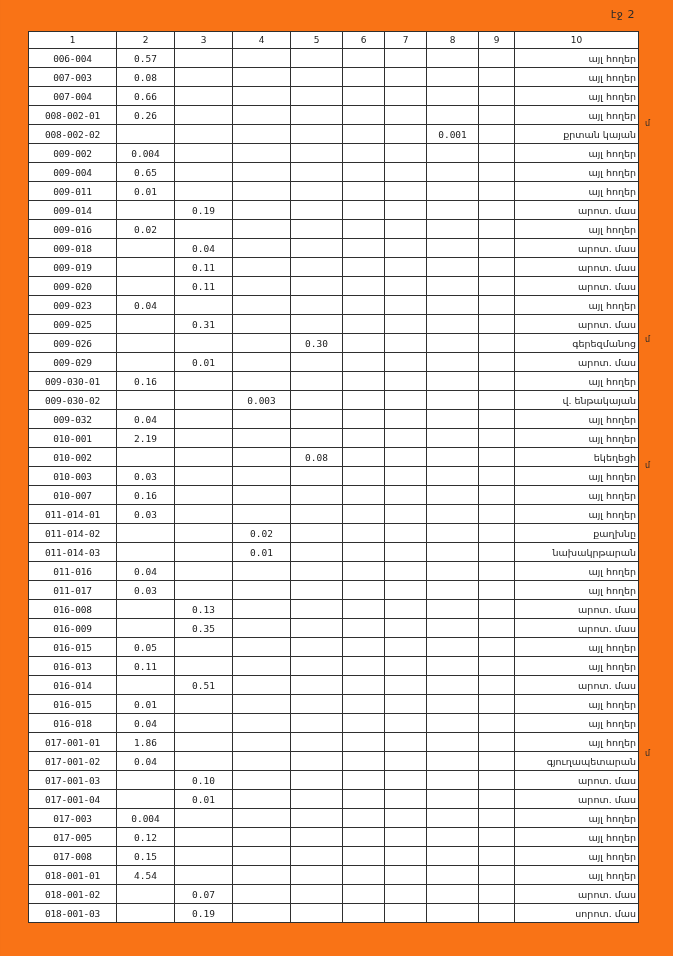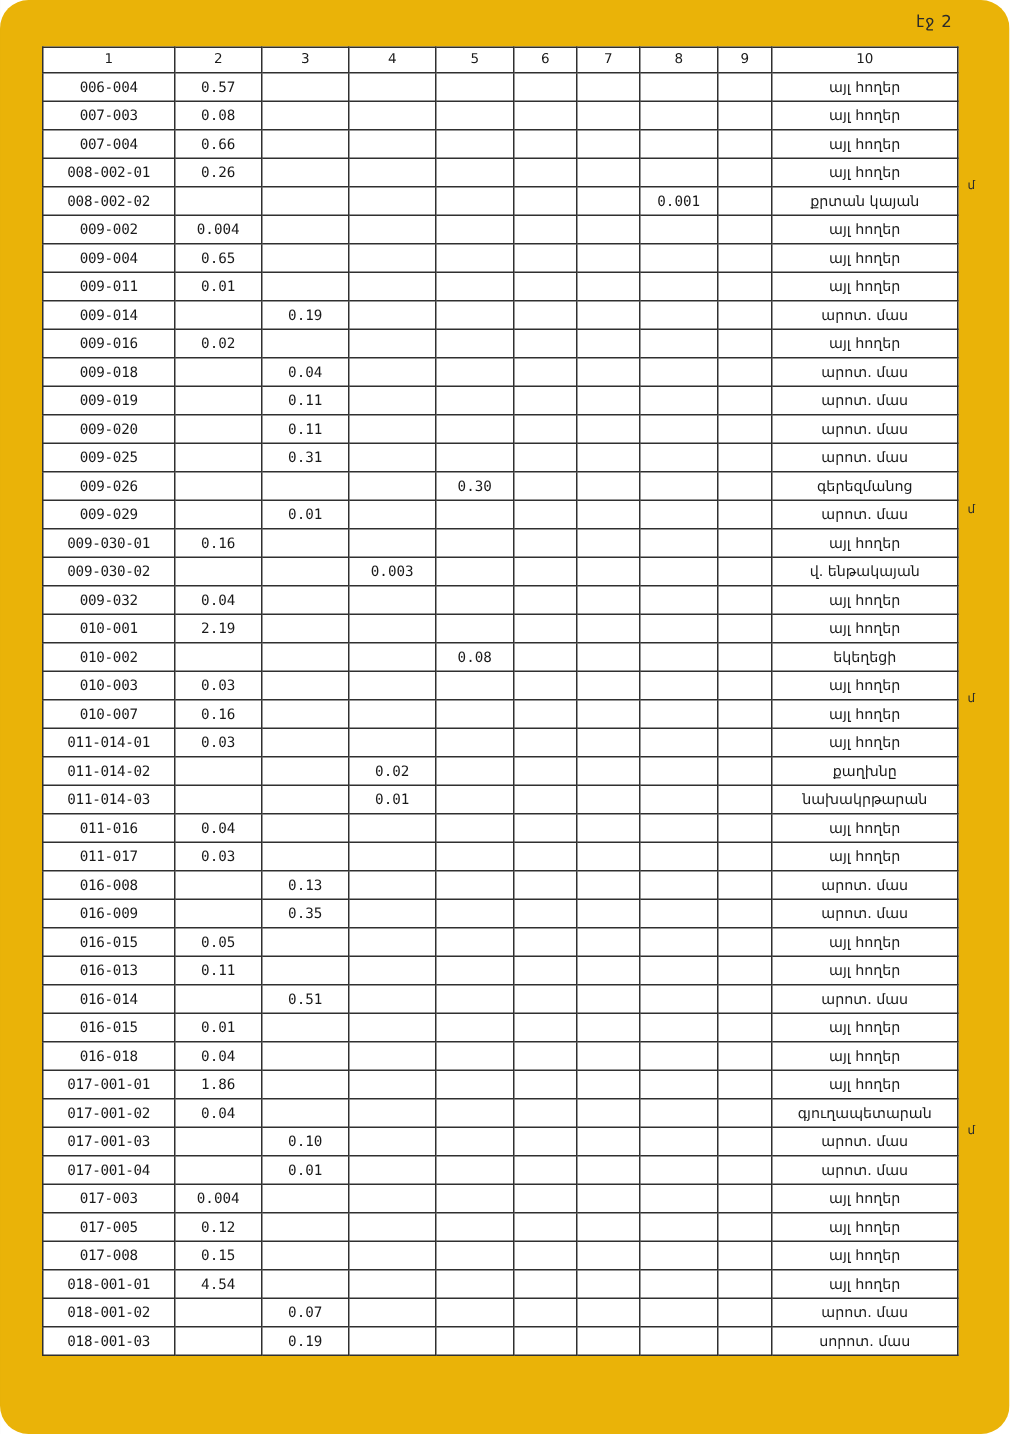--- a/index.html
+++ b/index.html
@@ -12,22 +12,21 @@
     height: 956px;
     font-family: "Liberation Serif", serif;
     color: #1a1a1a;
     position: relative;
     overflow: hidden;
   }
   .page {
     position: relative;
     width: 673px;
     height: 956px;
-    background: #eab308;
-    border-radius: 19px;
+    background: #f97316;
   }
   .page-label {
     position: absolute;
     top: 8px;
     right: 38px;
     font-size: 11px;
     font-family: "DejaVu Sans", sans-serif;
     letter-spacing: 0.5px;
     color: #2b2b2b;
   }
@@ -66,21 +65,21 @@
     font-size: 8.6px;
     letter-spacing: -0.2px;
     padding-left: 3px;
   }
   td.c-num {
     text-align: center;
     font-family: "DejaVu Sans Mono", monospace;
     font-size: 8.8px;
   }
   td.c-note {
-    text-align: center;
+    text-align: right;
     font-family: "DejaVu Sans", sans-serif;
     font-size: 9px;
     padding-left: 4px;
   }
   .side-marks {
     position: absolute;
     top: 31px;
     left: 645px;
     width: 28px;
     height: 910px;
@@ -287,20 +286,32 @@
             <td class="c-num">0.11</td>
             <td class="c-num"></td>
             <td class="c-num"></td>
             <td class="c-num"></td>
             <td class="c-num"></td>
             <td class="c-num"></td>
             <td class="c-num"></td>
             <td class="c-note">արոտ. մաս</td>
           </tr>
           <tr>
+            <td class="c-code">009-023</td>
+            <td class="c-num">0.04</td>
+            <td class="c-num"></td>
+            <td class="c-num"></td>
+            <td class="c-num"></td>
+            <td class="c-num"></td>
+            <td class="c-num"></td>
+            <td class="c-num"></td>
+            <td class="c-num"></td>
+            <td class="c-note">այլ հողեր</td>
+          </tr>
+          <tr>
             <td class="c-code">009-025</td>
             <td class="c-num"></td>
             <td class="c-num">0.31</td>
             <td class="c-num"></td>
             <td class="c-num"></td>
             <td class="c-num"></td>
             <td class="c-num"></td>
             <td class="c-num"></td>
             <td class="c-num"></td>
             <td class="c-note">արոտ. մաս</td>

